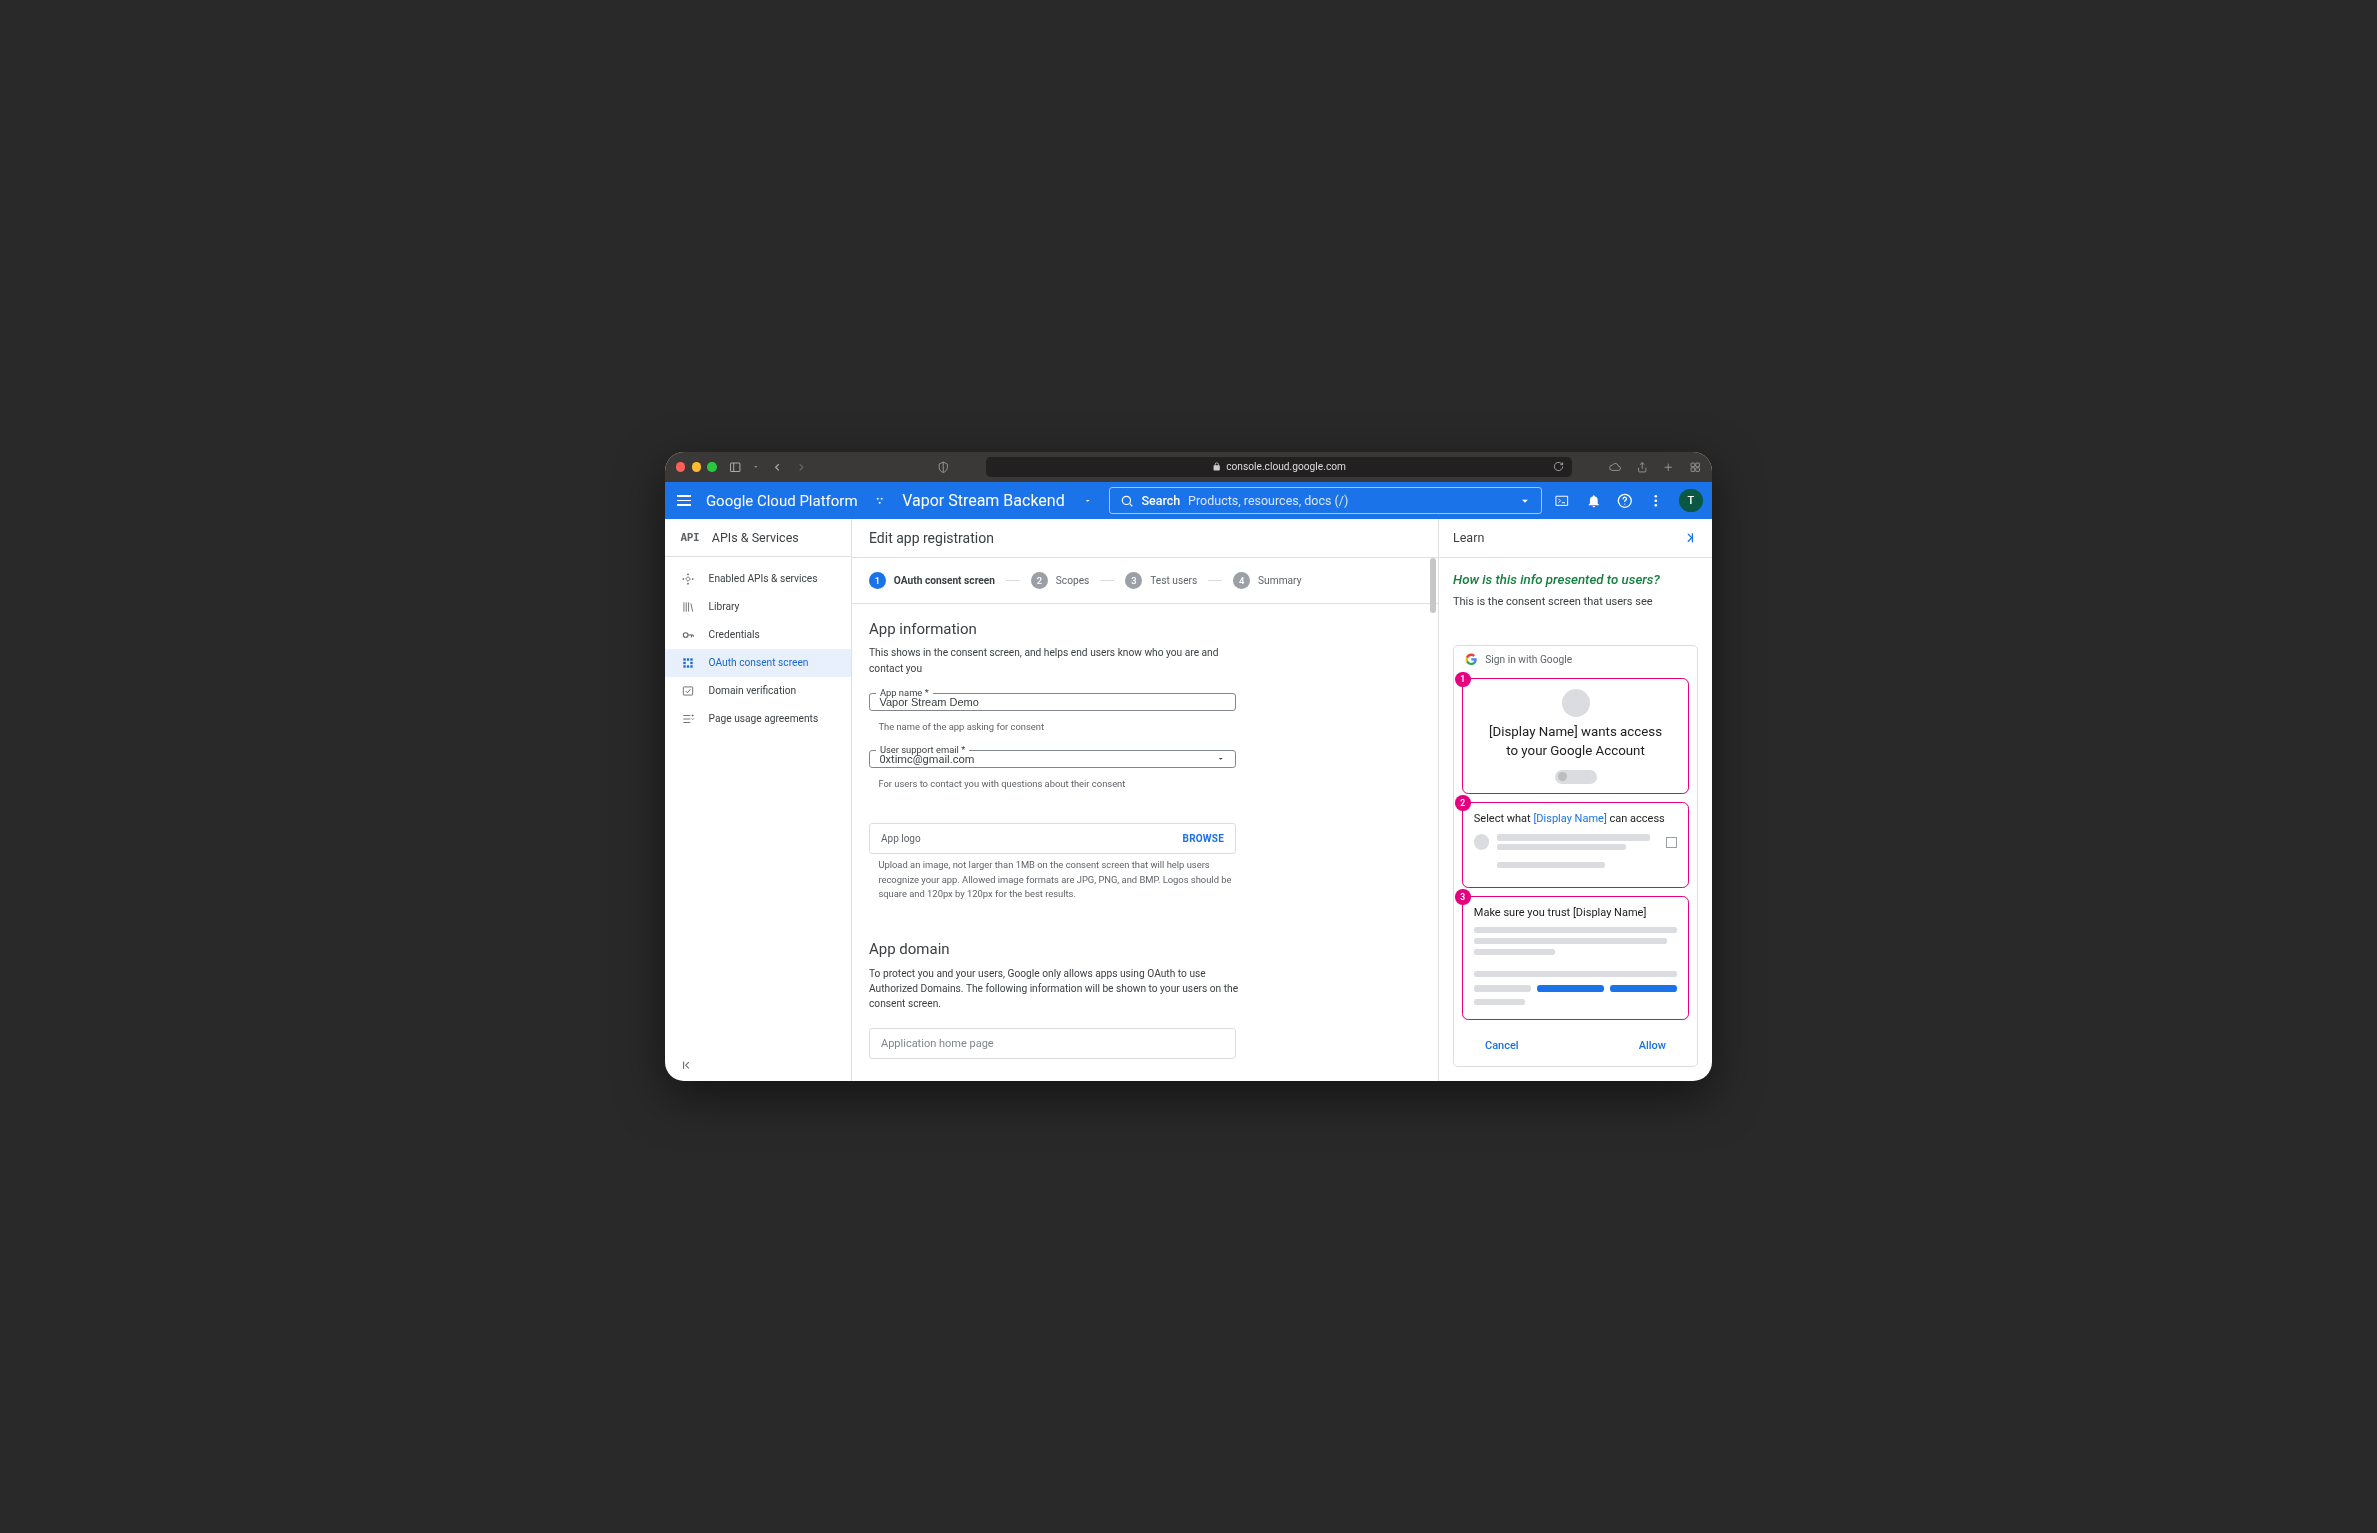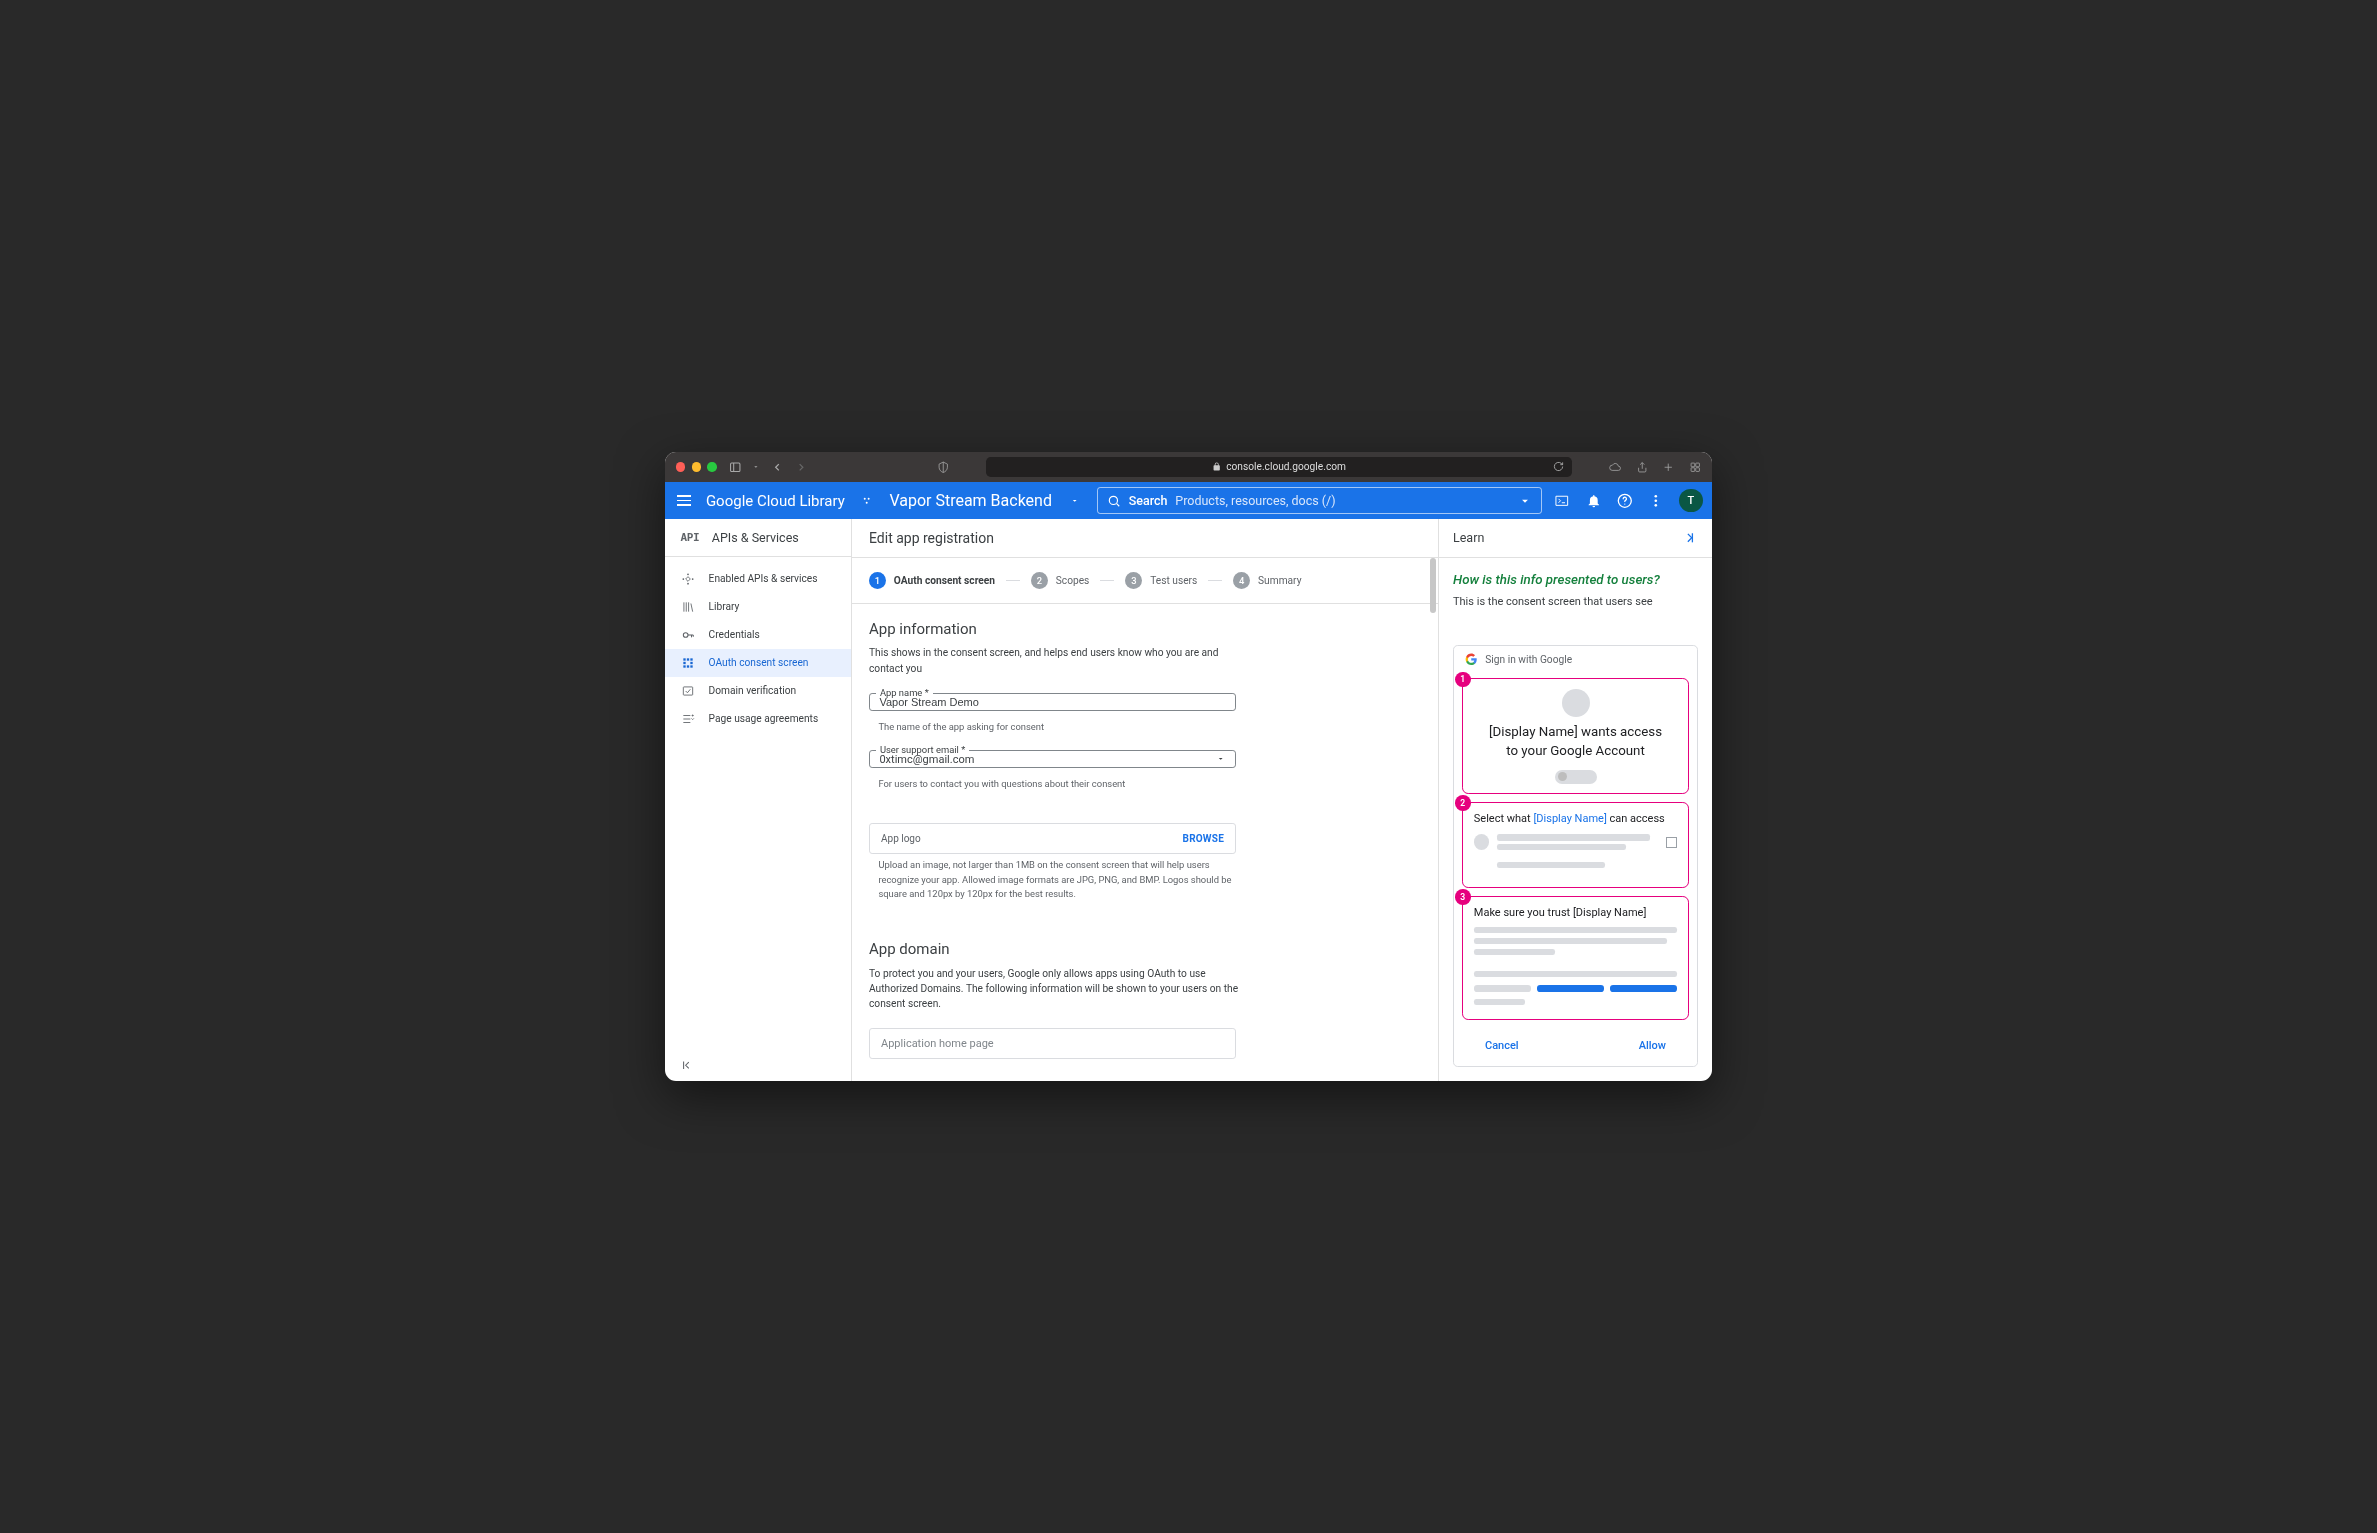--- a/index.html
+++ b/index.html
@@ -8,21 +8,21 @@
     background: #292929;
     display: flex;
     align-items: center;
     justify-content: center;
     min-height: 100vh;
     padding: 15.6px;
   }
   .window {
     width: 1047px;
     background: #fff;
-    border-radius: 11px;
+    border-radius: 19px;
     overflow: hidden;
     box-shadow: 0 15.6px 47px rgba(0,0,0,.5);
   }
   
   .chrome {
     background: #3b3838;
     height: 30px;
     display: flex;
     align-items: center;
     padding: 0 11px;
@@ -209,21 +209,21 @@
         </svg>
     </div>
   </div>
 
   <div class="gcp-header">
     <div class="hamburger">
         <span></span>
         <span></span>
         <span></span>
       </div>
-    <div class="gcp-title">Google Cloud Library</div>
+    <div class="gcp-title">Google Cloud Platform</div>
     <div class="project-picker">
       <svg class="proj-icon" viewBox="0 0 24 24" fill="#fff">
           <circle cx="7" cy="7" r="2.5"></circle>
           <circle cx="17" cy="7" r="2.5"></circle>
           <circle cx="12" cy="17" r="2.5"></circle>
         </svg>
       <span>Vapor Stream Backend</span>
       <svg viewBox="0 0 24 24" fill="#fff">
           <path d="M7 10l5 5 5-5z"></path>
         </svg>

